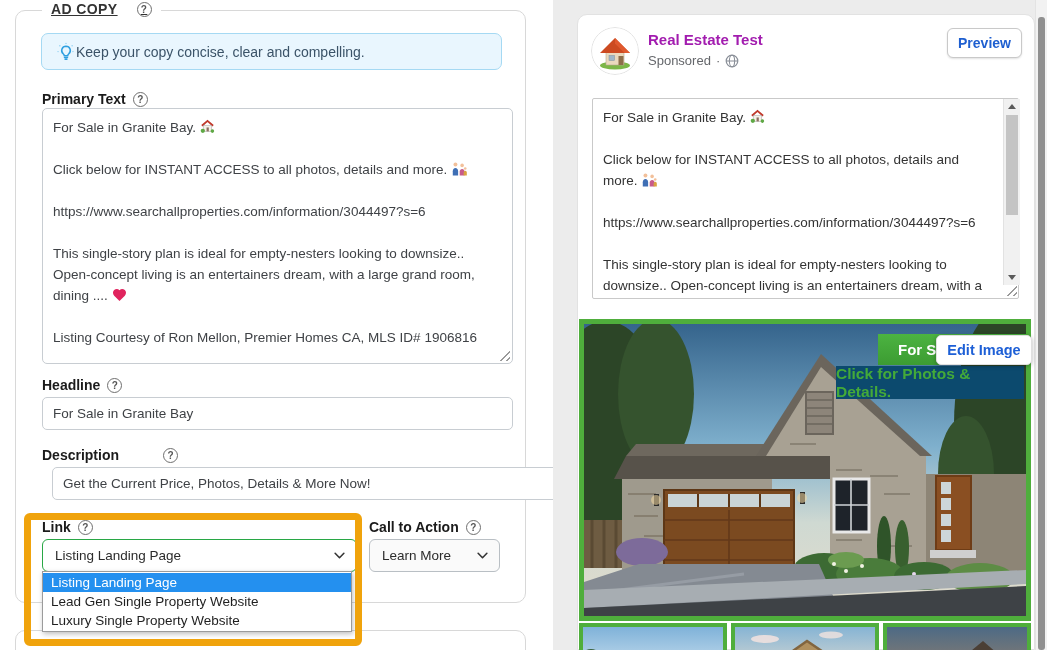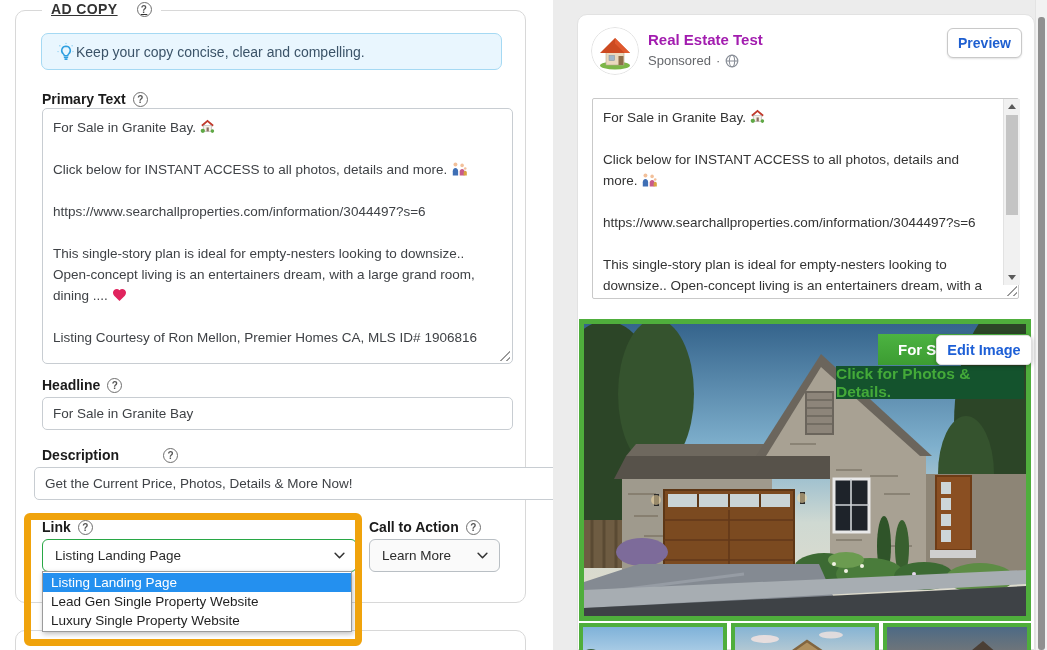--- a/index.html
+++ b/index.html
@@ -58,21 +58,21 @@
             padding:8px 28px 8px 10px; }
   .sbar { position:absolute; right:1px; top:1px; bottom:14px; width:17px; background:#f1f1f1; border-left:1px solid #e2e2e2; }
   .sb-up { position:absolute; left:4px; top:5px; width:0; height:0; border-left:4px solid transparent; border-right:4px solid transparent; border-bottom:5px solid #5a5a5a; }
   .sb-down { position:absolute; left:4px; bottom:5px; width:0; height:0; border-left:4px solid transparent; border-right:4px solid transparent; border-top:5px solid #5a5a5a; }
   .sb-thumb { position:absolute; left:2px; top:16px; width:12px; height:100px; background:#c4c4c4; }
 
   .adimage { position:absolute; left:1px; top:304px; width:452px; height:302px; border:5px solid #4fae3c; background:#123; }
   .scene { position:absolute; left:0; top:0; width:100%; height:100%; }
   .banner { position:absolute; left:252px; top:10px; right:0; height:31px; background:linear-gradient(180deg,#4cb341,#3c9c32);
             color:#fff; font-size:15px; font-weight:bold; line-height:31px; padding-left:20px;margin-left:42px; }
-  .subbanner { position:absolute; left:252px; top:42px; right:2px; height:33px; background:#14532d; color:#44aa39; font-size:15.5px;
+  .subbanner { position:absolute; left:252px; top:42px; right:2px; height:33px; background:#0c4a6e; color:#44aa39; font-size:15.5px;
                font-weight:bold; display:flex; align-items:center; justify-content:center; }
   .btn-edit { position:absolute; left:352px; top:11px; width:96px; height:30px; background:#fff; border:1px solid #e0e0e0;
               border-radius:5px; box-shadow:0 1px 4px rgba(0,0,0,.3); display:flex; align-items:center; justify-content:center;
               font-size:14.5px; font-weight:bold; color:#1d5fd6; z-index:5; }
   .thumbs { position:absolute; left:1px; top:608px; width:452px; display:flex; gap:4px; }
   .thumb { flex:1 1 0; height:60px; border:4px solid #4fae3c; overflow:hidden; }
   .thumb svg { display:block; width:100%; height:100%; }
 
   .winscroll { position:absolute; left:1035px; top:0; width:12px; height:650px; background:#f2f2f2; border-left:1px solid #e3e3e3; }
   .winthumb { position:absolute; left:2px; top:17px; width:7px; height:633px; background:#909090; border-radius:3px; }
@@ -131,21 +131,21 @@
     <div class="label" style="left:26px; top:366px;">
       <span>Headline</span>
       <span class="help"></span>
     </div>
     <div class="tbox iline" style="left:26px; top:386px; width:471px; height:33px;">For Sale in Granite Bay</div>
 
     <div class="label" style="left:26px; top:436px;gap:44px;">
       <span>Description</span>
       <span class="help"></span>
     </div>
-    <div class="tbox iline" style="left:18px; top:456px; width:556px; height:33px;">Get the Current Price, Photos, Details &amp; More Now!</div>
+    <div class="tbox iline" style="left:36px; top:456px; width:556px; height:33px;">Get the Current Price, Photos, Details &amp; More Now!</div>
 
     <div class="label" style="left:26px; top:508px;">
       <span>Link</span>
       <span class="help"></span>
     </div>
     <div class="select green" style="left:26px; top:528px; width:315px;">
       <span>Listing Landing Page</span>
       <svg class="chev" viewBox="0 0 12 8" fill="none">
         <path d="M1 1.5 6 6.5 11 1.5" stroke="#333" stroke-width="1.8" stroke-linecap="round" stroke-linejoin="round"></path>
       </svg>

